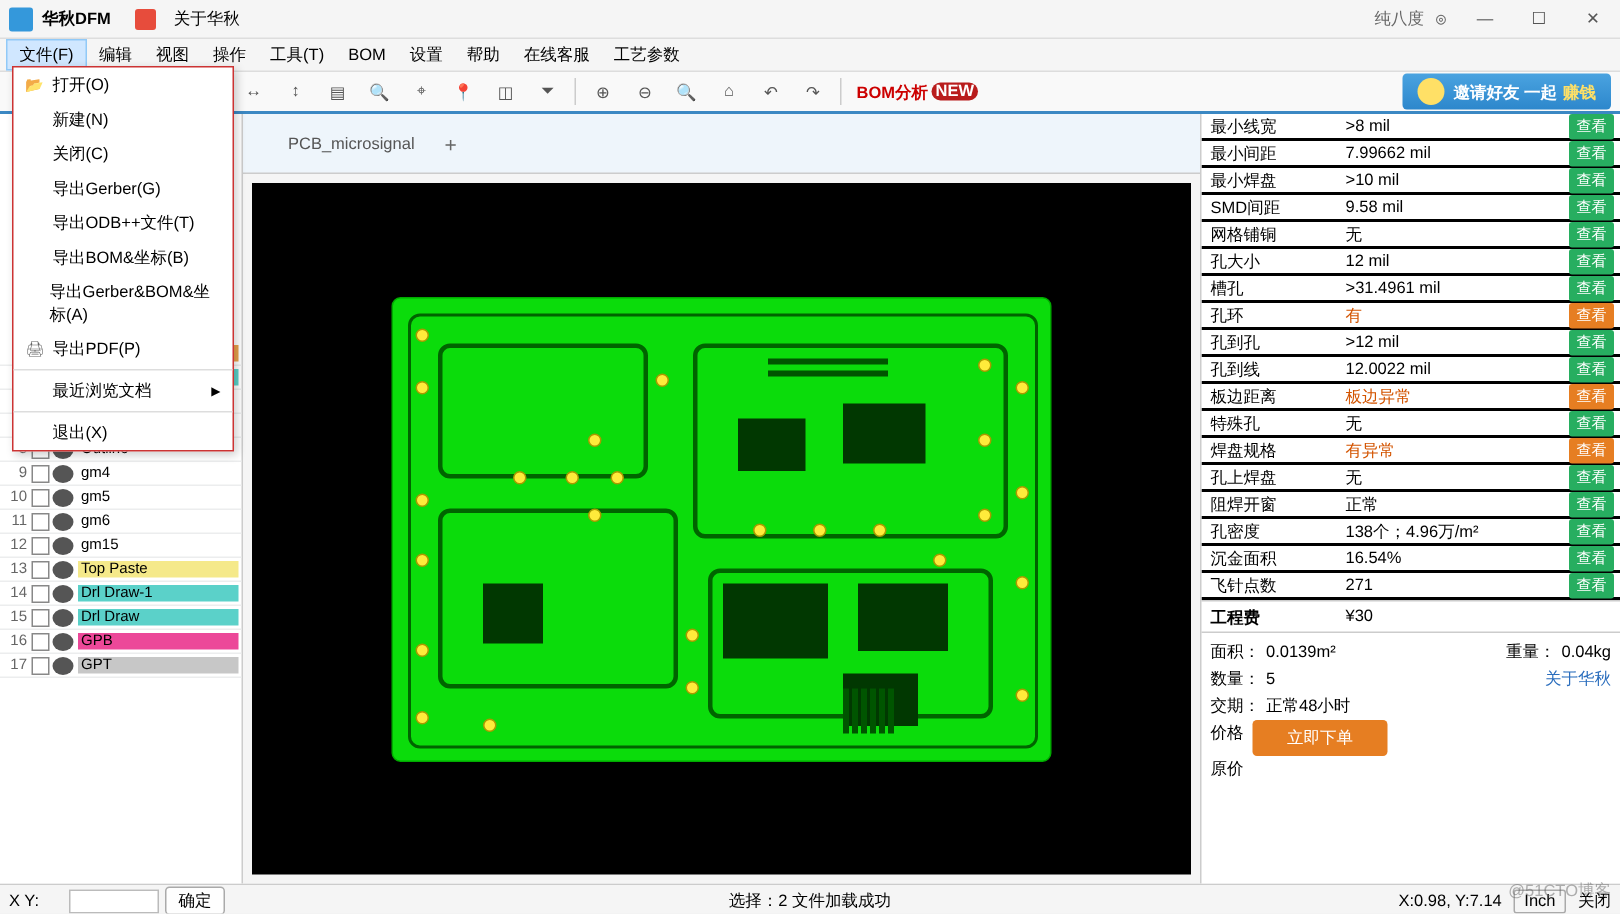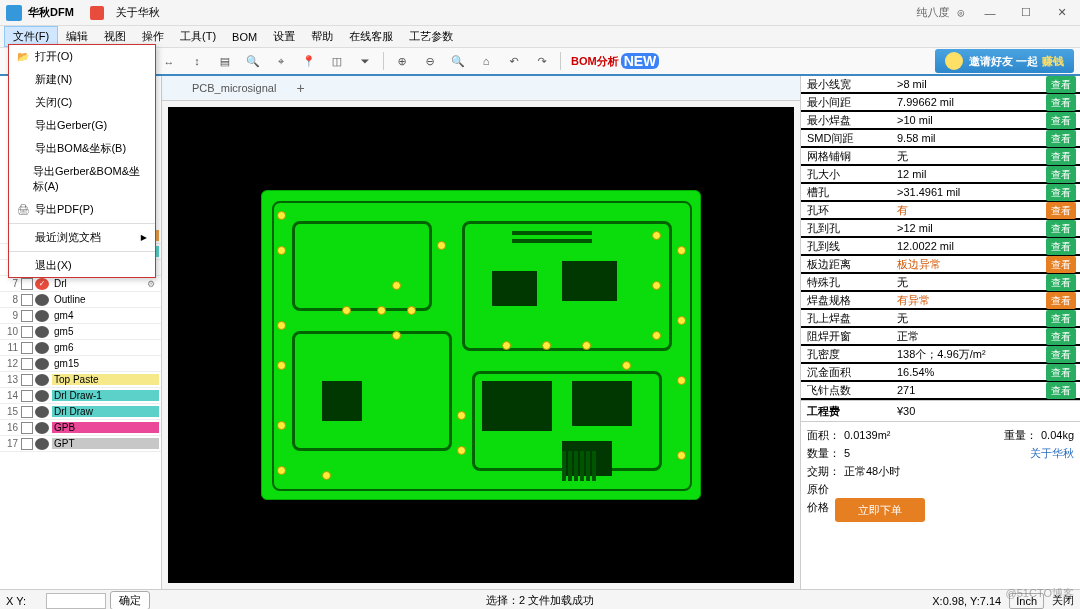--- a/index.html
+++ b/index.html
@@ -18,21 +18,21 @@
 
 .menubar { height: 22px; background: #f5f5f5; display: flex; align-items: center; border-bottom: 1px solid #ddd; padding: 0 4px; }
 .menubar .mitem { padding: 2px 8px; cursor: default; }
 .menubar .mitem.active { background: #d0e7ff; border: 1px solid #91c9f7; }
 
 
 .toolbar { height: 28px; background: #f9f9f9; display: flex; align-items: center; border-bottom: 2px solid #3b88c3; padding: 0 6px; }
 .toolbar .tbtn { width: 26px; height: 22px; display: flex; align-items: center; justify-content: center; color: #555; margin: 0 1px; position: relative; }
 .toolbar .sep { width: 1px; height: 18px; background: #ccc; margin: 0 4px; }
 .toolbar .bom-btn { padding: 2px 6px; color: #c00; font-weight: bold; display: flex; align-items: center; }
-.toolbar .new-badge { background: #3b82f6; color: #fff; font-size: 14px; padding: 0 3px; border-radius: 6px; margin-left: 2px; }
+.toolbar .new-badge { background: #b91c1c; color: #fff; font-size: 11px; padding: 0 3px; border-radius: 6px; margin-left: 2px; }
 .toolbar .promo { height: 24px; background: linear-gradient(#4aa3e0, #2d87cc); color: #fff; padding: 0 10px; display: flex; align-items: center; border-radius: 3px; font-weight: bold; font-size: 12px; }
 .toolbar .promo .gold { color: #ffe066; margin-left: 4px; }
 .toolbar .promo .ico { width: 18px; height: 18px; background: #ffe066; border-radius: 50%; margin-right: 6px; }
 
 
 .main { display: flex; height: 513px; }
 
 
 .left { width: 162px; background: #fff; border-right: 1px solid #ccc; display: flex; flex-direction: column; }
 .layer-row { display: flex; align-items: center; height: 16px; border-bottom: 1px solid #ecedee; padding: 0 2px; }
@@ -44,21 +44,21 @@
 
 
 .dropdown { position: absolute; left: 8px; top: 44px; width: 148px; background: #fff; border: 1px solid #c33; box-shadow: 2px 2px 6px rgba(0,0,0,.2); z-index: 100; }
 .dropdown .ditem { padding: 4px 8px; display: flex; align-items: center; font-size: 11px; }
 .dropdown .ditem .ico { width: 14px; margin-right: 4px; color: #666; font-size: 10px; }
 .dropdown .ditem .arrow { margin-left: auto; font-size: 8px; }
 .dropdown .dsep { height: 1px; background: #ddd; margin: 2px 0; }
 
 
 .center { flex: 1; background: #f5f5f5; display: flex; flex-direction: column; }
-.tabstrip { height: 25px; background: #eef5fb; display: flex; align-items: center; border-bottom: 1px solid #ccc; padding-left: 20px; }
+.tabstrip { height: 40px; background: #eef5fb; display: flex; align-items: center; border-bottom: 1px solid #ccc; padding-left: 20px; }
 .tabstrip .tab { padding: 3px 10px; color: #555; font-size: 11px; }
 .tabstrip .plus { padding: 3px 10px; font-size: 14px; color: #666; }
 .canvas { flex: 1; background: #000; margin: 6px; position: relative; display: flex; align-items: center; justify-content: center; overflow: hidden; }
 .pcb { width: 440px; height: 310px; background: #0bdc0b; border: 1px solid #0a0; border-radius: 6px; position: relative; overflow: hidden; }
 .pcb .trace { position: absolute; background: transparent; border: 3px solid #006400; border-radius: 8px; }
 .pcb .via { position: absolute; width: 9px; height: 9px; background: #ffeb3b; border: 1px solid #aa9900; border-radius: 50%; }
 .pcb .pad { position: absolute; background: #005500; }
 .pcb .chip { position: absolute; background: #013801; }
 
 
@@ -412,25 +412,25 @@
       <div class="pair">
         <span class="k">数量：</span>
         <span class="v">5</span>
         <span class="r link">关于华秋</span>
       </div>
       <div class="pair">
         <span class="k">交期：</span>
         <span class="v">正常48小时</span>
       </div>
       <div class="pair">
-        <span class="k">原价</span>
-      </div>
-      <div class="pair">
         <span class="k">价格</span>
         <div class="order">立即下单</div>
+      </div>
+      <div class="pair">
+        <span class="k">原价</span>
       </div>
     </div>
     <div class="wm2">@51CTO博客</div>
   </div>
 </div>
 
 <div class="statusbar">
   <span class="xy">X Y:</span>
   <input style="">
   <span class="okbtn">确定</span>
@@ -454,20 +454,24 @@
     <div class="ditem">
       <span class="ico"></span>
       <span>关闭(C)</span>
     </div>
     <div class="ditem">
       <span class="ico"></span>
       <span>导出Gerber(G)</span>
     </div>
     <div class="ditem">
       <span class="ico"></span>
+      <span>导出ODB++文件(T)</span>
+    </div>
+    <div class="ditem">
+      <span class="ico"></span>
       <span>导出BOM&amp;坐标(B)</span>
     </div>
     <div class="ditem">
       <span class="ico"></span>
       <span>导出Gerber&amp;BOM&amp;坐标(A)</span>
     </div>
     <div class="ditem">
       <span class="ico">🖨</span>
       <span>导出PDF(P)</span>
     </div>

